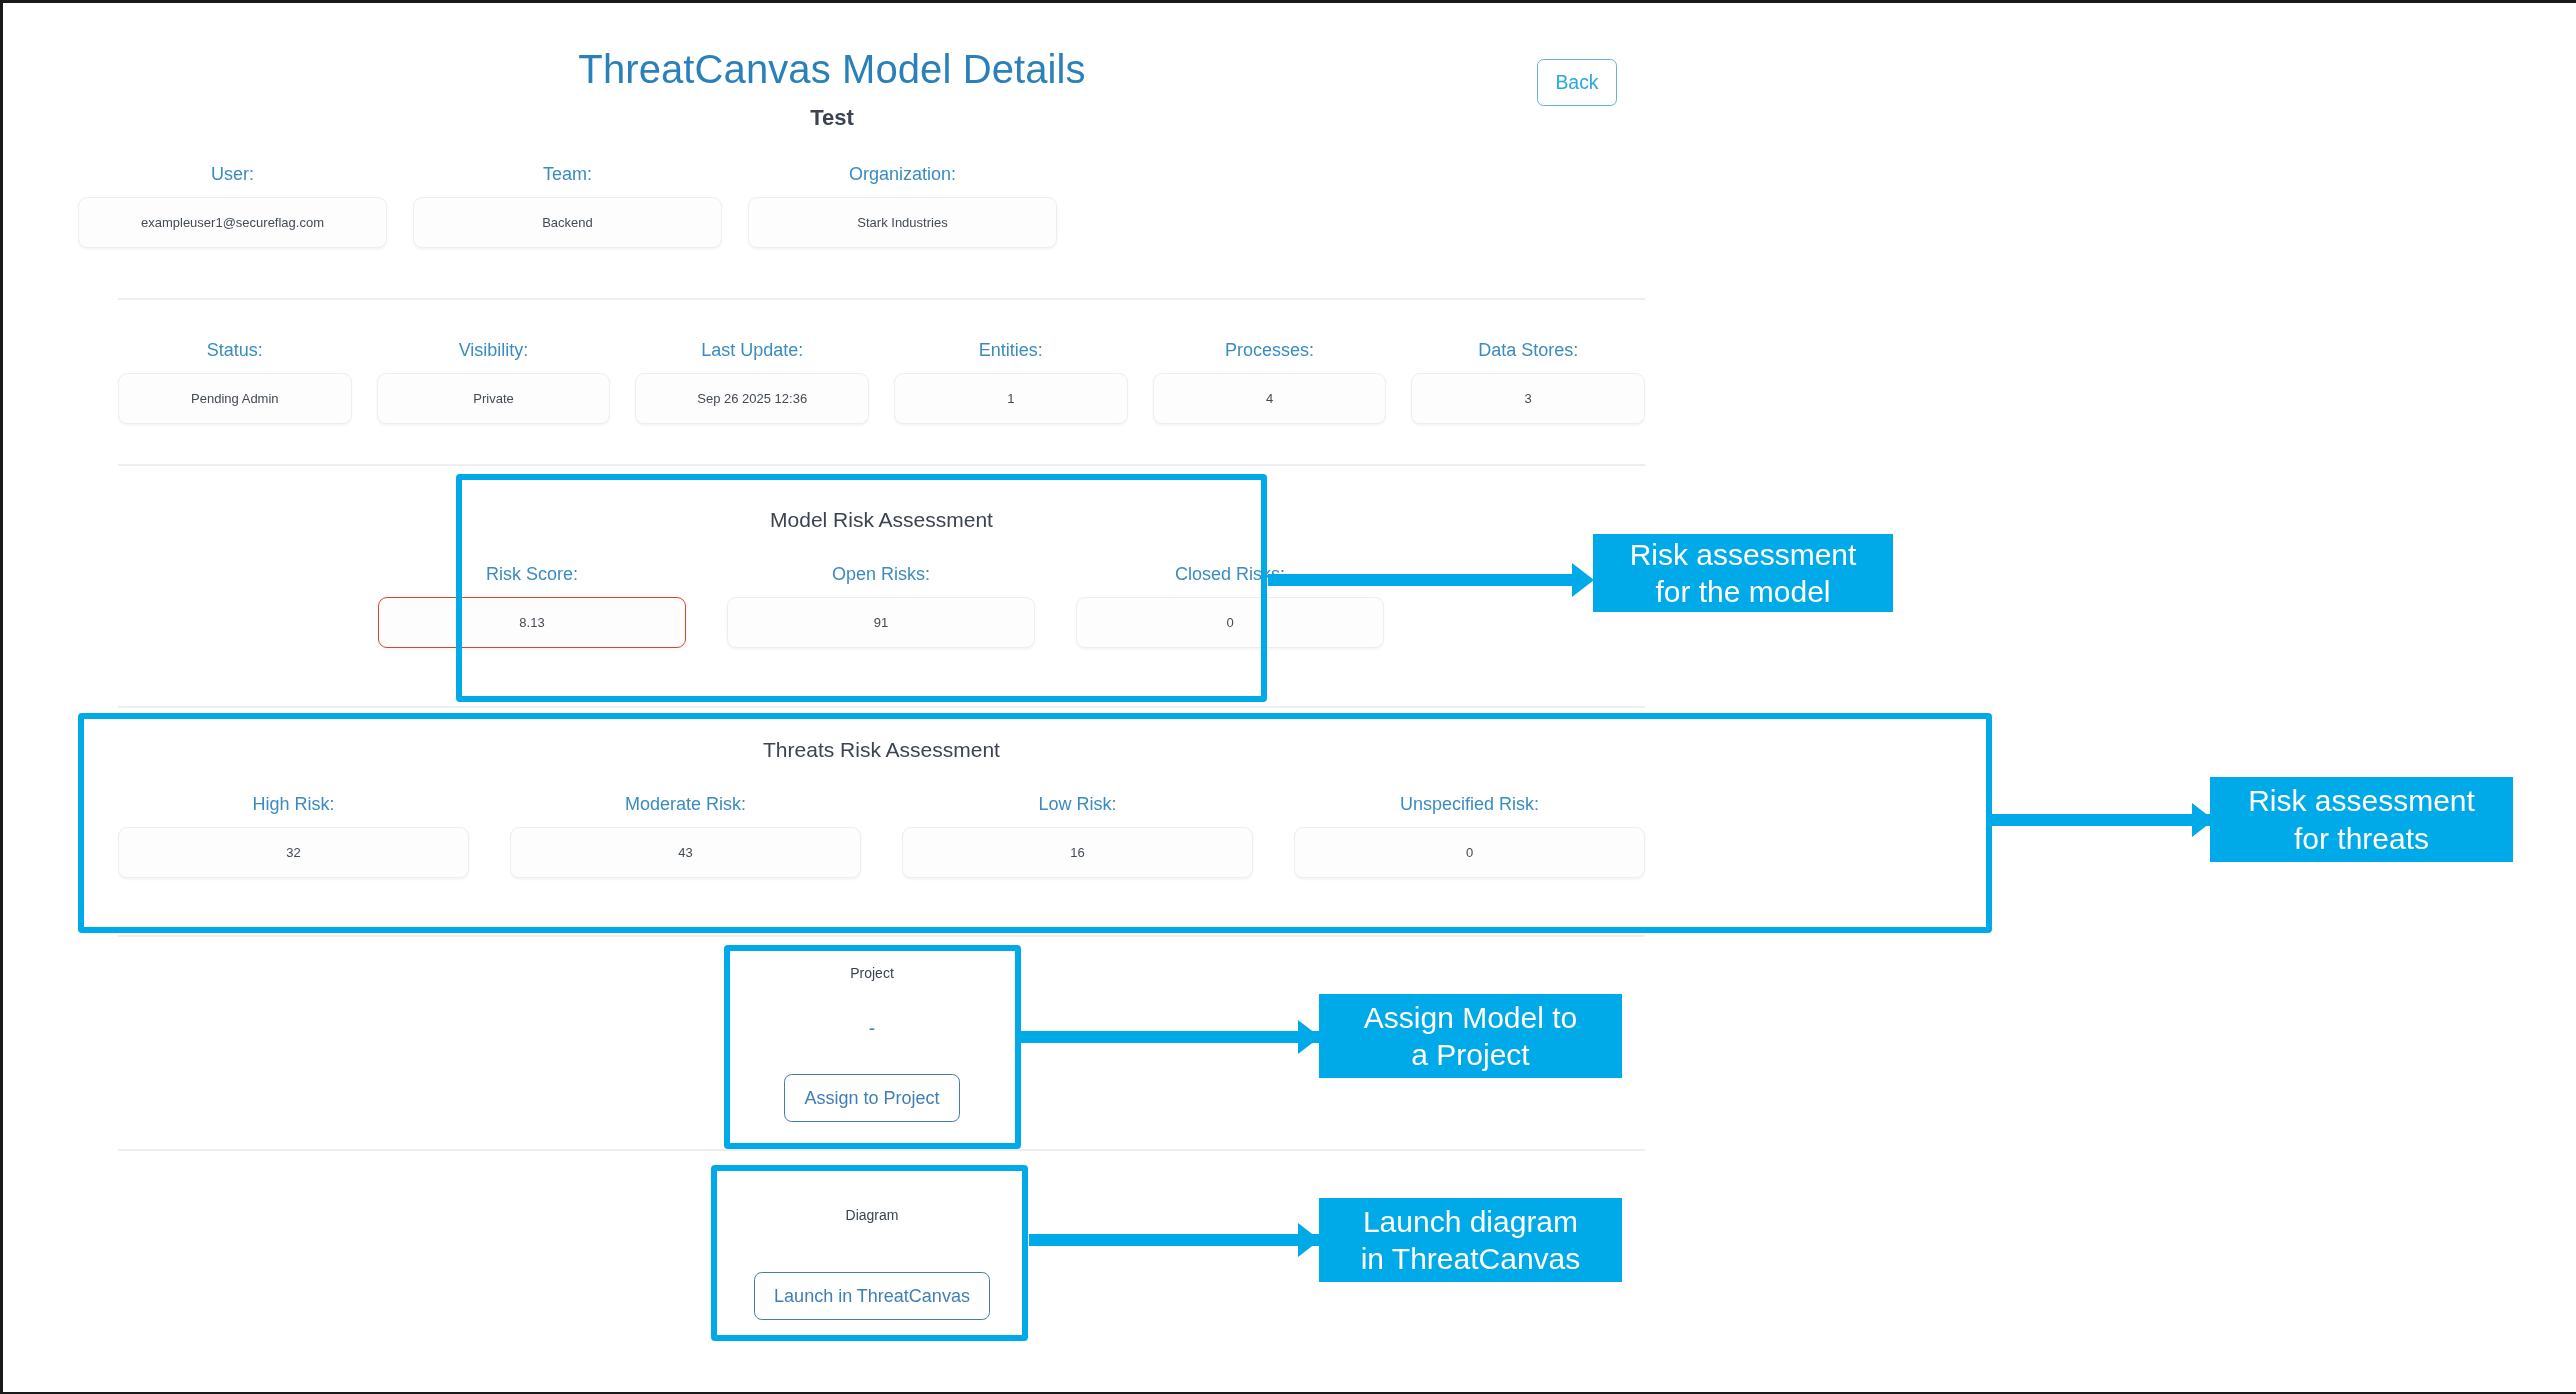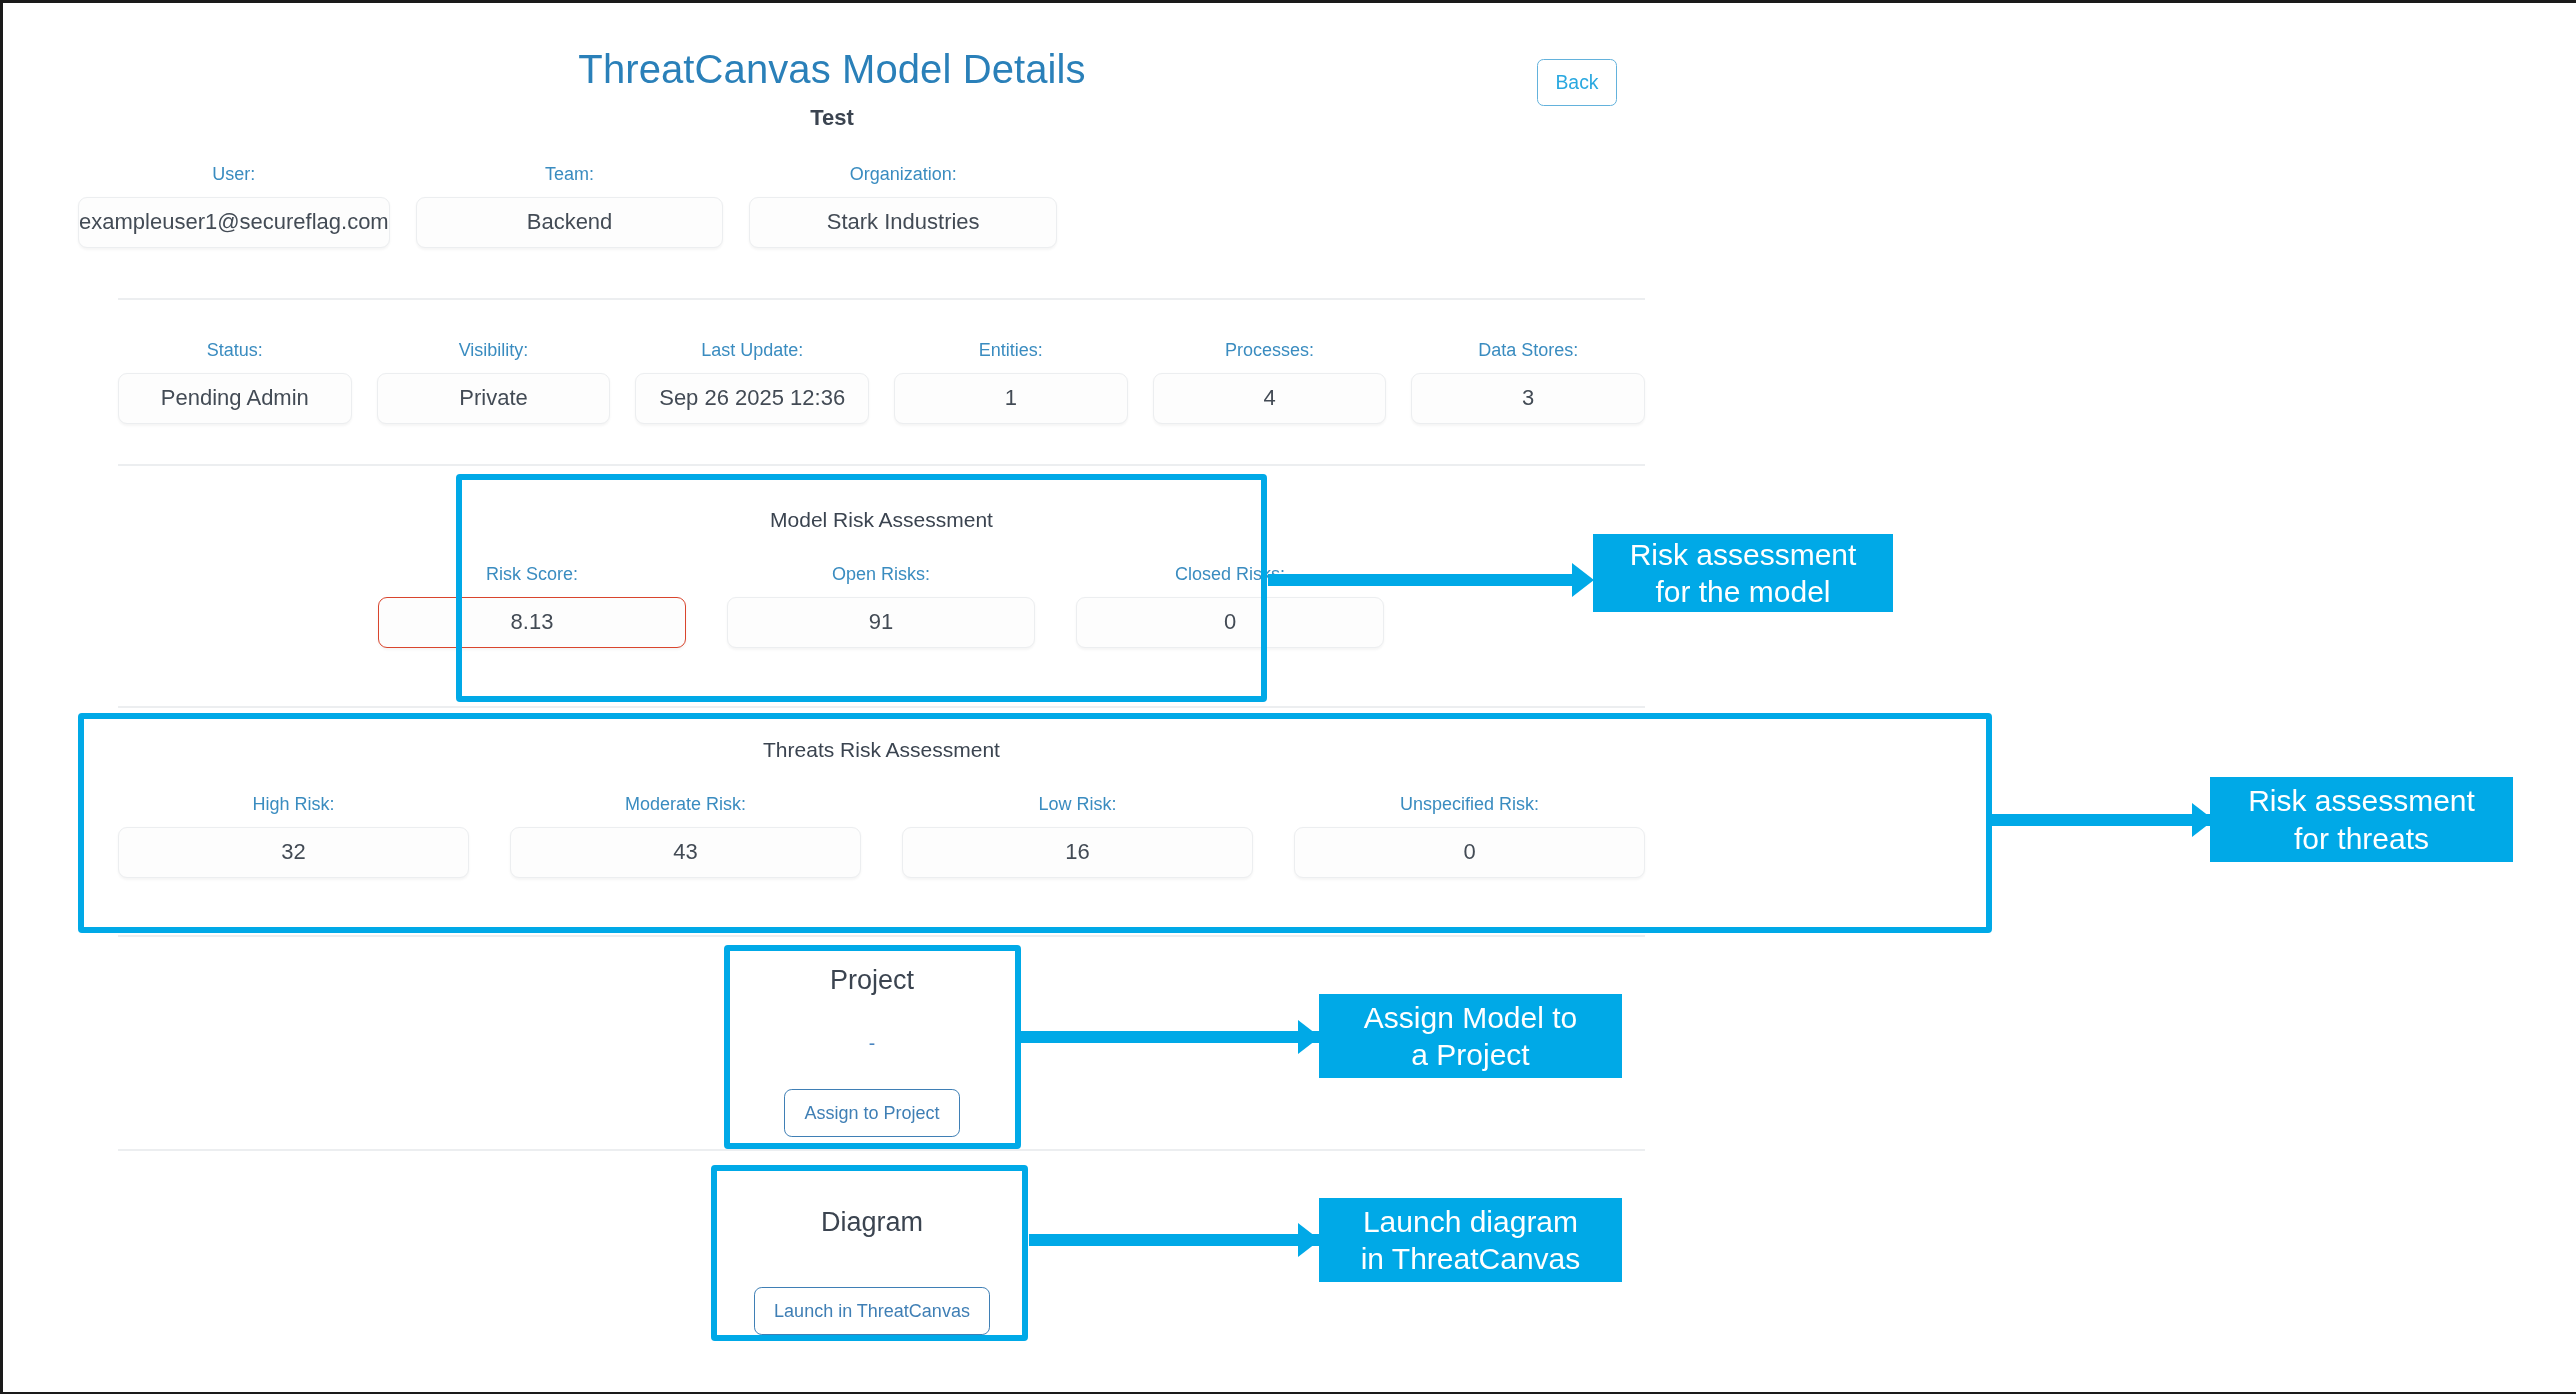--- a/index.html
+++ b/index.html
@@ -75,21 +75,21 @@
     white-space: nowrap;
   }
   .fld-box {
     margin-top: 11.7px;
     height: 51px;
     background: #fdfdfd;
     border: 1.3px solid #eceef0;
     border-radius: 9px;
     box-shadow: 0 1.3px 2.6px rgba(0,0,0,.045);
     display: flex; align-items: center; justify-content: center;
-    font-size: 22px;
+    font-size: 13px;
     color: #434b55;
   }
   .fld-box.danger { border: 1.9px solid #d9452d; }
 
   .row {
     position: absolute;
     display: flex;
   }
 
   
@@ -145,21 +145,21 @@
   }
   #threats-risk-fields .field { flex: 1 1 0; }
 
   
   .mini-card {
     position: absolute;
     width: 278px;
     text-align: center;
   }
   .mini-card .mc-title {
-    font-size: 27px;
+    font-size: 14px;
     color: #3b4450;
   }
   .mini-card .mc-value {
     margin-top: 36px;
     font-size: 19.4px;
     color: #4a85c0;
   }
   .mc-btn {
     display: inline-flex;
     align-items: center; justify-content: center;

